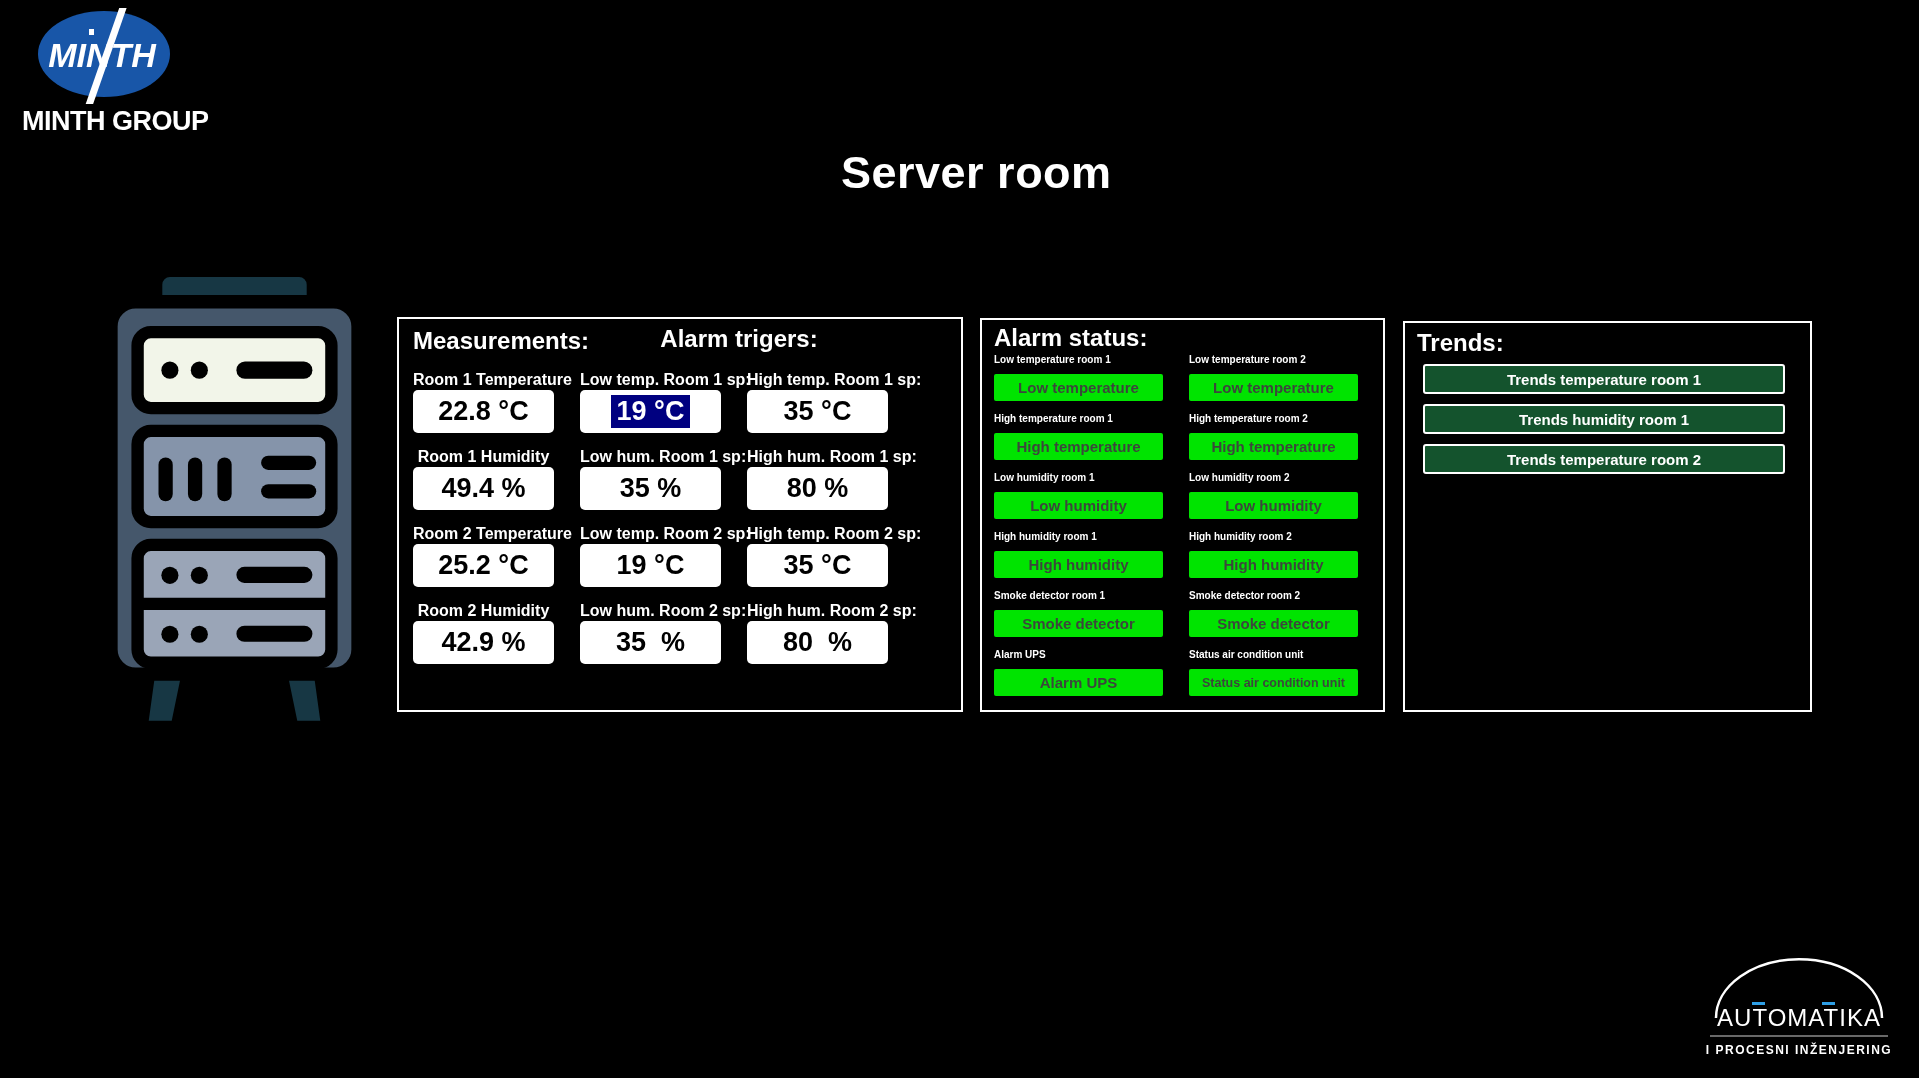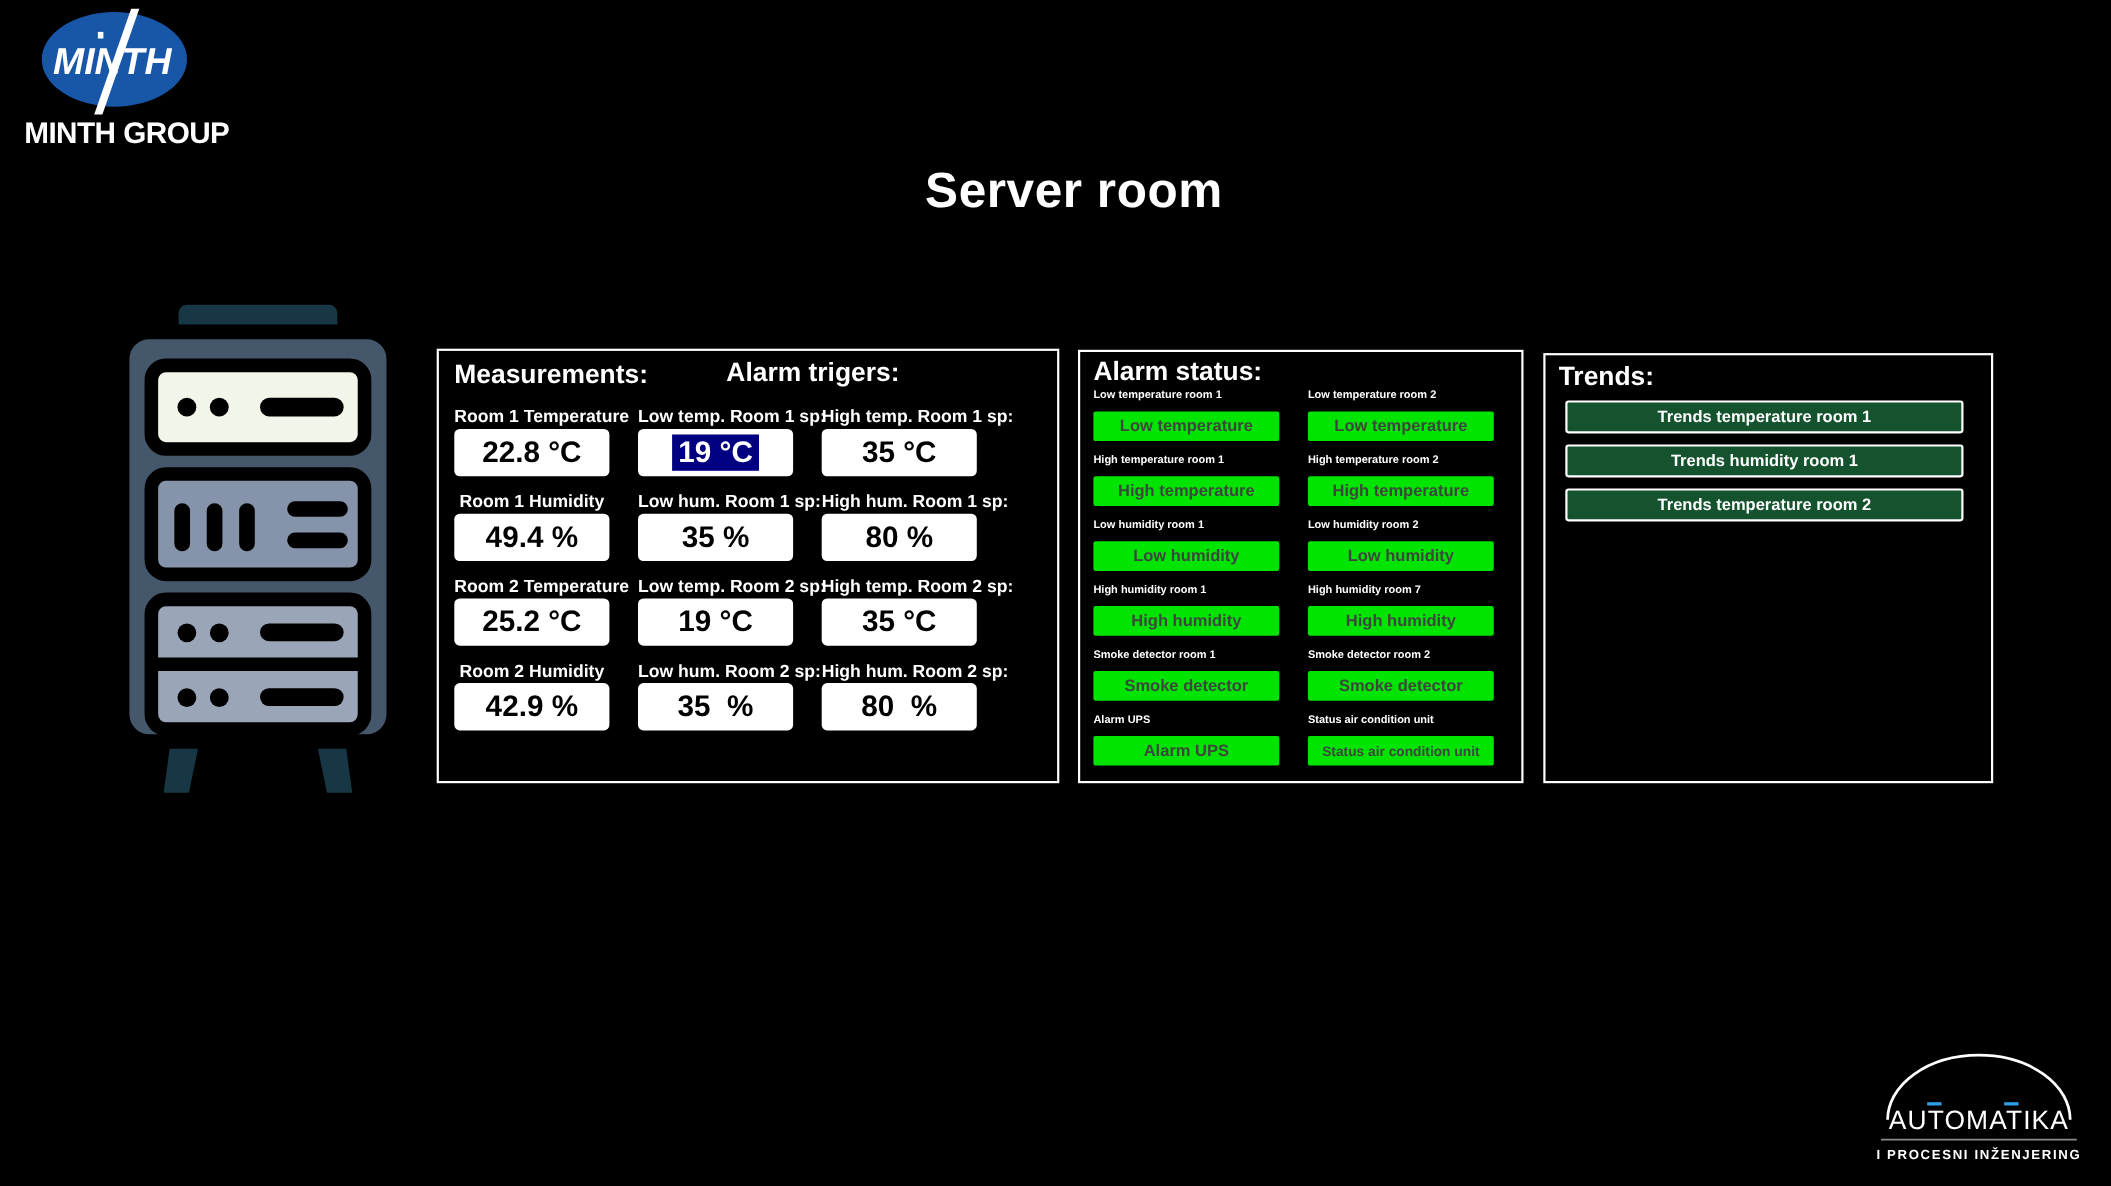--- a/index.html
+++ b/index.html
@@ -192,21 +192,21 @@
       <div>
         <div class="ind-label">Low humidity room 2</div>
         <div class="ind-box" style="background-color: rgb(0, 228, 0);">Low humidity</div>
       </div>
 
       <div>
         <div class="ind-label">High humidity room 1</div>
         <div class="ind-box" style="background-color: rgb(0, 228, 0);">High humidity</div>
       </div>
       <div>
-        <div class="ind-label">High humidity room 7</div>
+        <div class="ind-label">High humidity room 2</div>
         <div class="ind-box" style="background-color: rgb(0, 228, 0);">High humidity</div>
       </div>
 
       <div>
         <div class="ind-label">Smoke detector room 1</div>
         <div class="ind-box" style="background-color: rgb(0, 228, 0);">Smoke detector</div>
       </div>
       <div>
         <div class="ind-label">Smoke detector room 2</div>
         <div class="ind-box" style="background-color: rgb(0, 228, 0);">Smoke detector</div>

